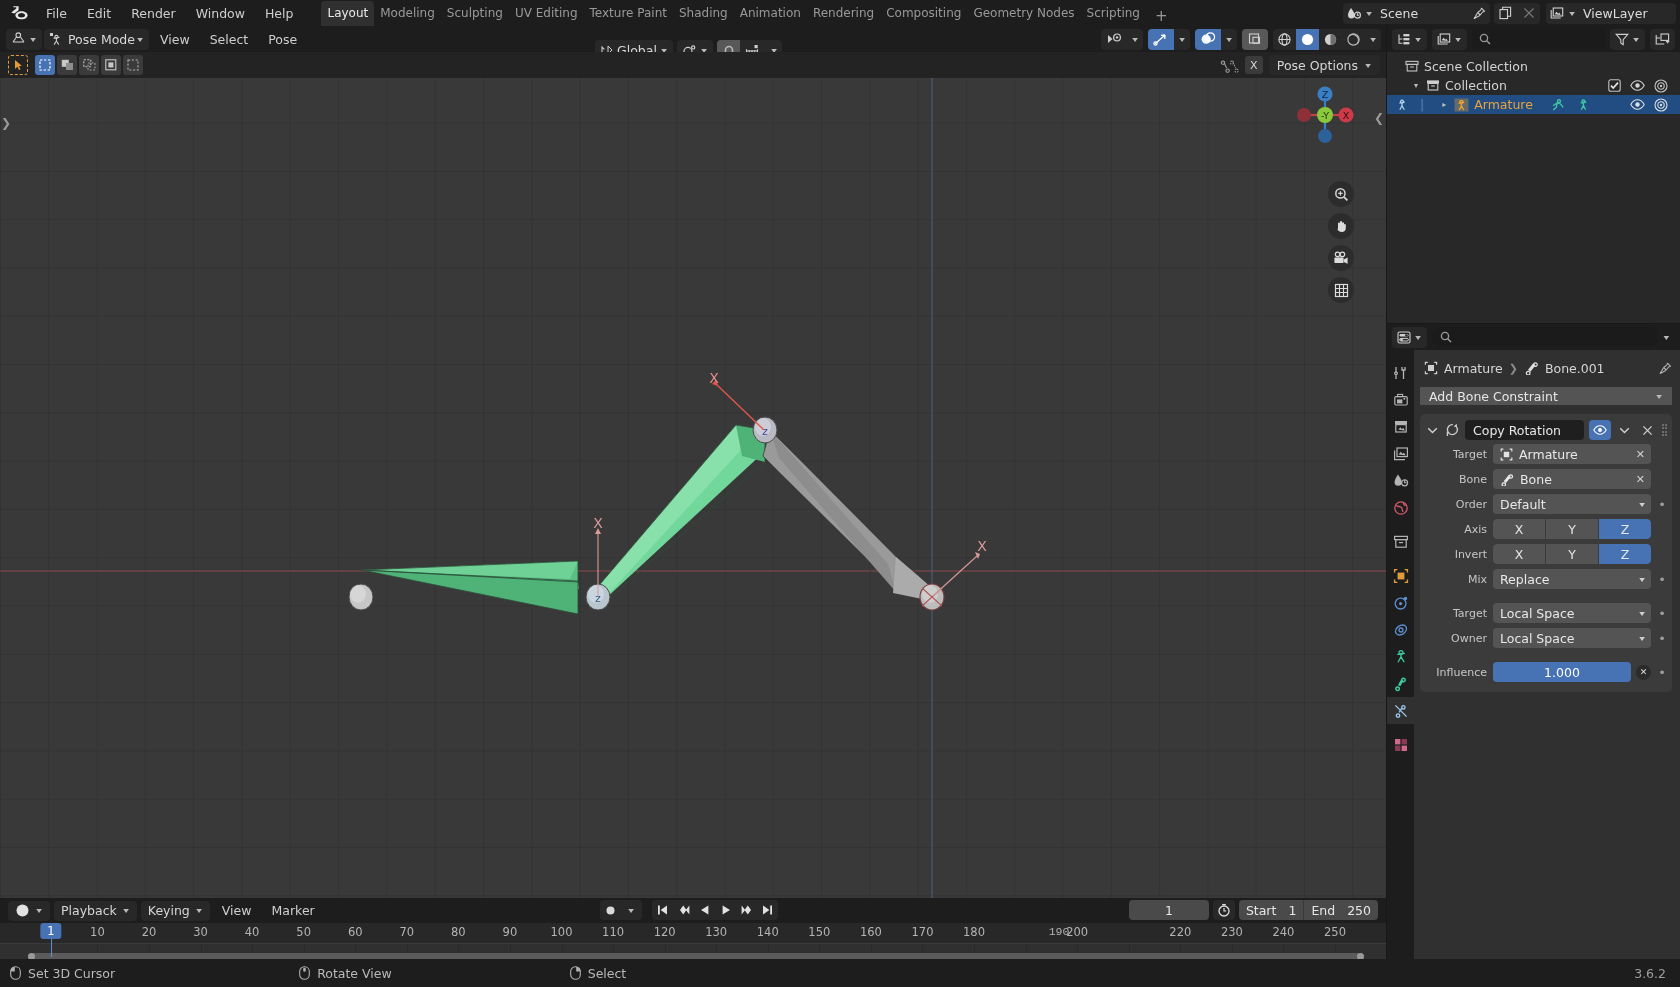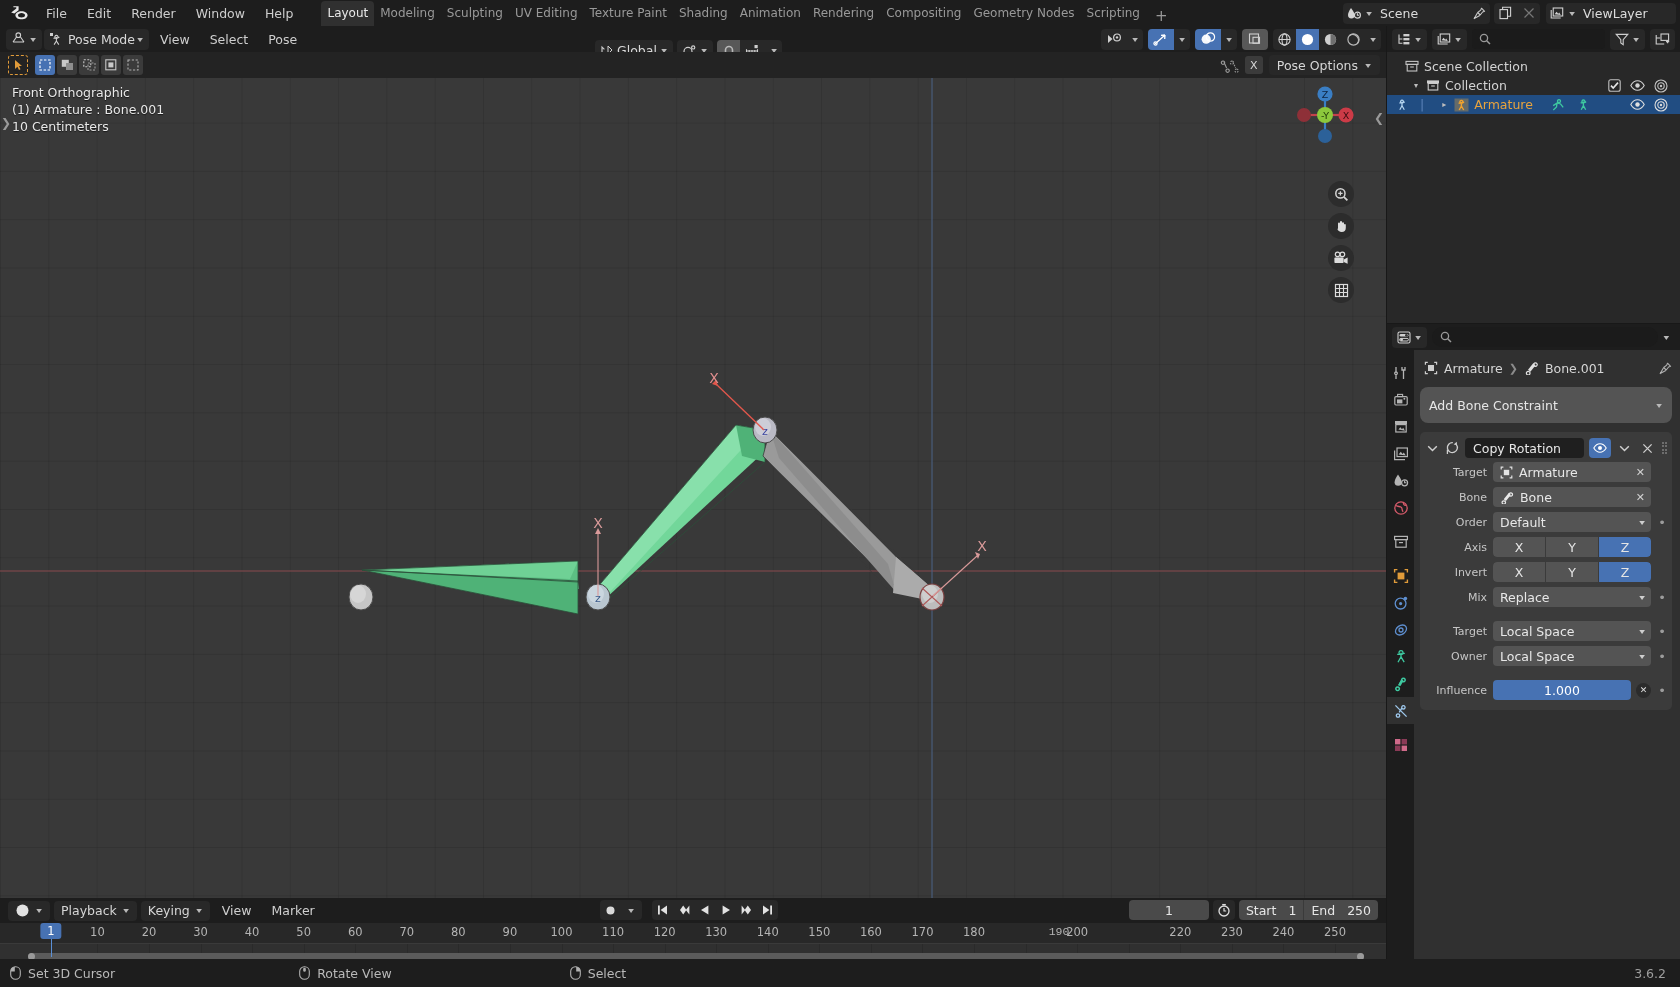--- a/index.html
+++ b/index.html
@@ -117,21 +117,21 @@
   
   .props { position:absolute; left:1387px; top:324px; width:293px; height:635px; background:#303030;}
   .props-header { height:26px; background:#1d1d1d; display:flex; align-items:center; padding:0 5px; gap:5px;}
   .props-search { flex:1; height:20px; background:#1b1b1b; border-radius:10px; display:flex; align-items:center; padding:0 8px; gap:6px; color:#888;}
   .props-tabs { position:absolute; left:0; top:26px; width:27px; height:609px; background:#1d1d1d; display:flex; flex-direction:column; align-items:center; padding-top:9px; gap:0px;}
   .ptab { width:27px; height:27px; display:flex; align-items:center; justify-content:center; }
   .ptab.active { background:#303030; }
   .props-body { position:absolute; left:27px; top:26px; width:266px; height:609px; background:#303030; padding:7px 8px 0 6px;}
   .breadcrumb { display:flex; align-items:center; gap:6px; height:22px; color:#d6d6d6; font-size:12.5px; padding-left:4px;}
   .crumb-sep { color:#8b8b8b; font-size:11px;}
-  .add-constraint { margin-top:8px; height:36px; background:#545454; border-radius:8px; display:flex; align-items:center; justify-content:space-between; padding:0 9px; color:#e6e6e6; font-size:12.5px;}
+  .add-constraint { margin-top:8px; height:18px; background:#545454; border-radius:1px; display:flex; align-items:center; justify-content:space-between; padding:0 9px; color:#e6e6e6; font-size:12.5px;}
   .cpanel { margin-top:9px; background:#3b3b3b; border-radius:5px; padding:6px 5px 9px 5px; }
   .cpanel-head { display:flex; align-items:center; gap:5px; height:20px;}
   .cname { flex:1; height:20px; background:#1f1f1f; border-radius:4px; display:flex; align-items:center; padding:0 8px; color:#e8e8e8; font-size:12.5px;text-align:center;}
   .eyebtn { width:22px;height:20px;background:#4772b3;border-radius:4px;display:flex;align-items:center;justify-content:center;}
   .minibtn { width:18px;height:20px;display:flex;align-items:center;justify-content:center;color:#d0d0d0;}
   .grip { display:grid; grid-template-columns:repeat(2,2px); grid-template-rows:repeat(4,2px); gap:1.5px; }
   .grip i { width:2px;height:2px;background:#6d6d6d;display:block;}
   .prow { display:flex; align-items:center; height:22px; margin-top:3px; gap:6px;}
   .plabel { width:62px; text-align:right; color:#c6c6c6; font-size:11px; flex:none;}
   .pfield { flex:1; height:20px; background:#545454; border-radius:4px; display:flex; align-items:center; padding:0 7px; gap:6px; color:#e8e8e8; font-size:12.5px; position:relative;}
@@ -452,25 +452,20 @@
         <div class="poseopt">
           <span>Pose Options</span>
           <span class="chev">▾</span>
         </div>
       </div>
     </div>
 
     <div class="vp-collapse-l">❯</div>
     <div class="vp-collapse-r">❮</div>
 
-    <div class="vp-info">
-      <div>Front Orthographic</div>
-      <div>(1) Armature : Bone.001</div>
-      <div>10 Centimeters</div>
-    </div>
 
     <div class="gizmo">
       <svg width="66" height="66" viewBox="0 0 66 66">
         <line x1="33" y1="33" x2="33" y2="12" stroke="#3a7ec4" stroke-width="2.2"></line>
         <line x1="33" y1="33" x2="33" y2="54" stroke="#3a7ec4" stroke-width="2.2"></line>
         <line x1="33" y1="33" x2="54" y2="33" stroke="#c4414b" stroke-width="2.2"></line>
         <line x1="33" y1="33" x2="12" y2="33" stroke="#c4414b" stroke-width="2.2"></line>
         <circle cx="33" cy="12" r="7.6" fill="#3a7ec4"></circle>
         <text x="33" y="16" font-size="9.5" fill="#0e2440" text-anchor="middle" font-family="DejaVu Sans">Z</text>
         <circle cx="33" cy="54" r="7" fill="#2c6199"></circle>

